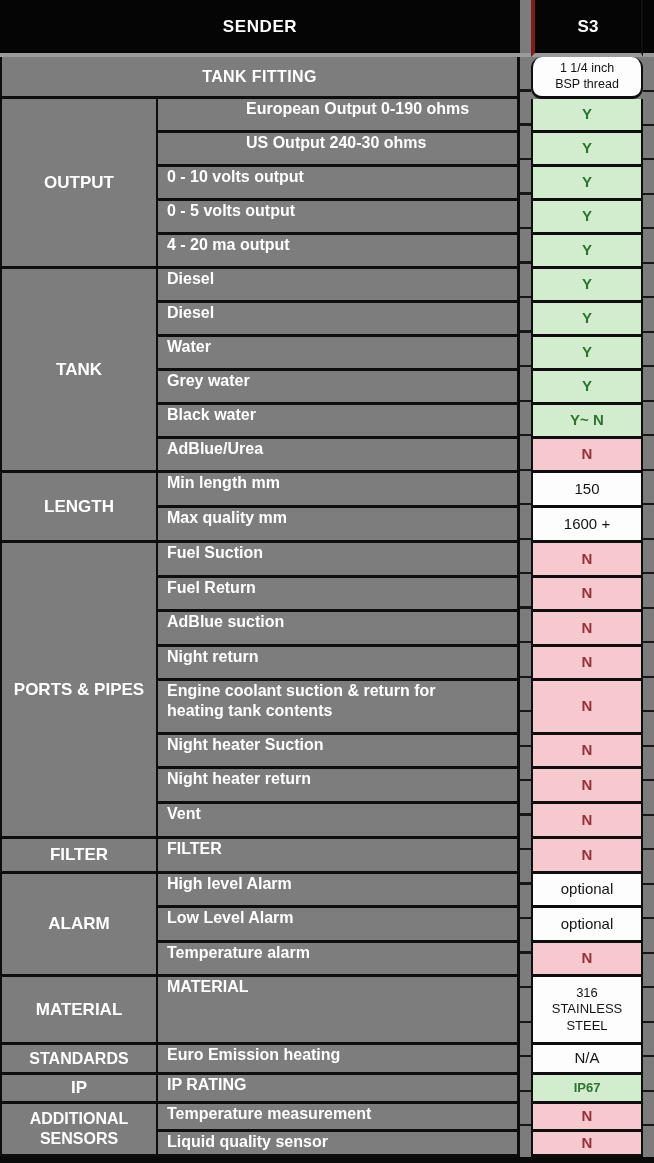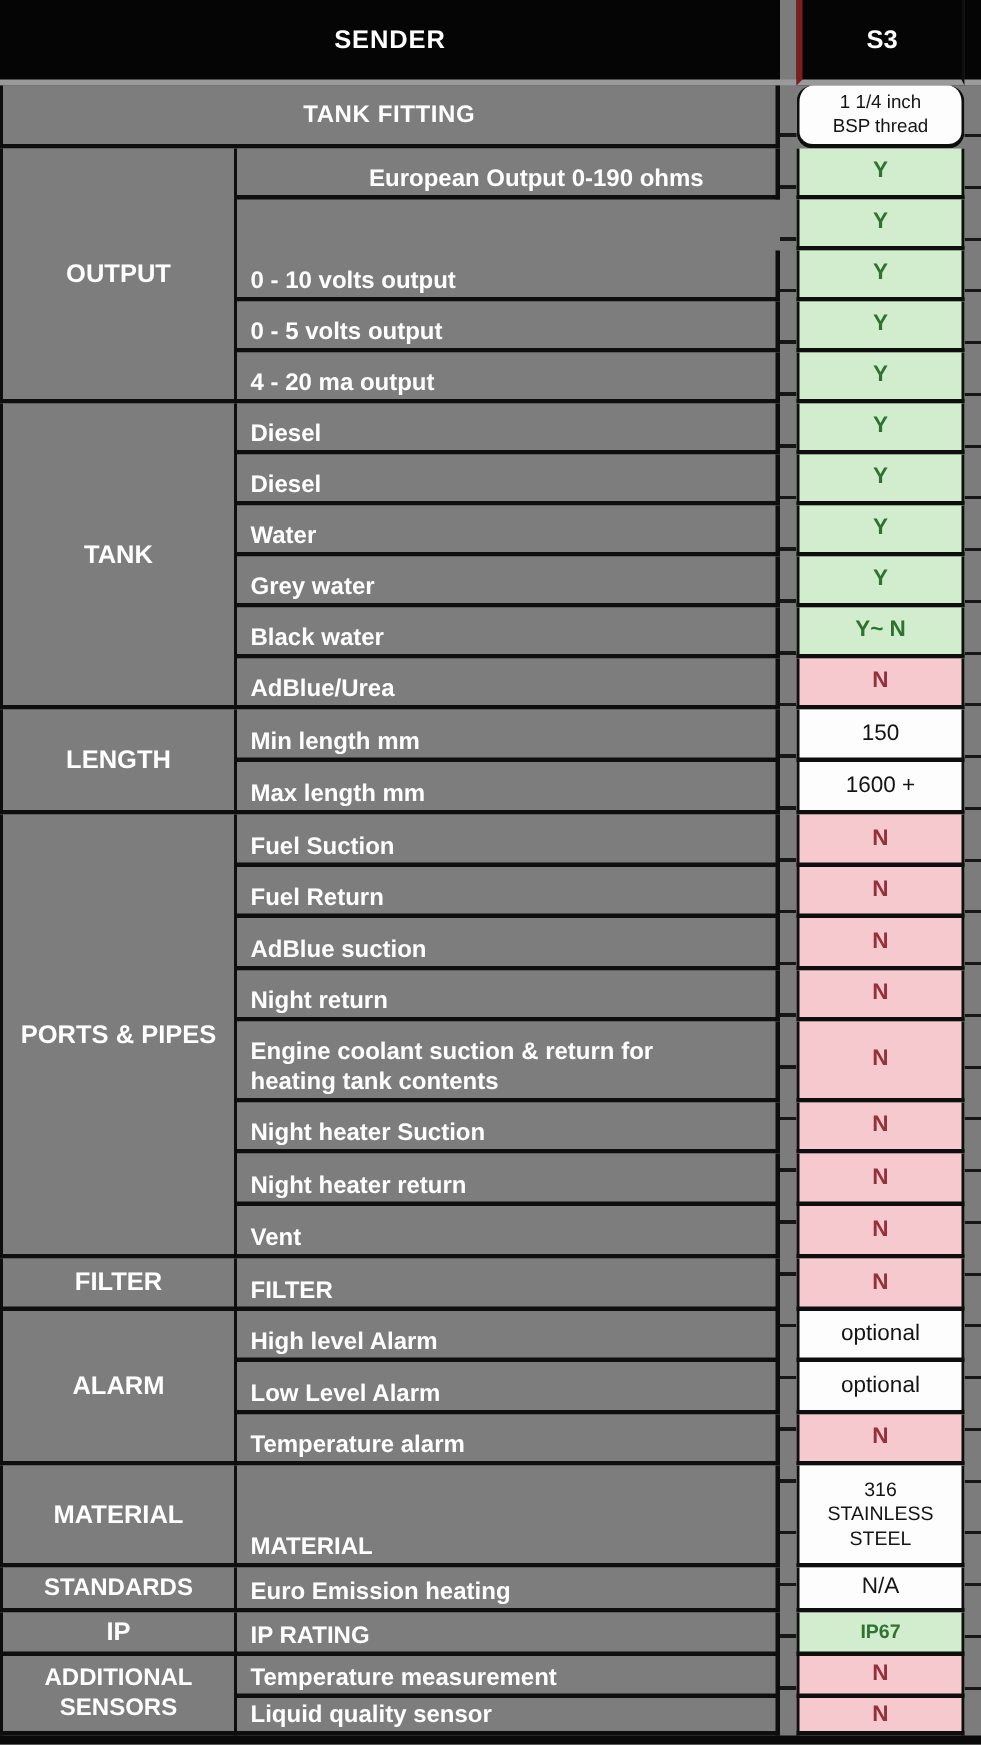--- a/index.html
+++ b/index.html
@@ -31,21 +31,21 @@
     border:0 solid #0e0e0e;border-left-width:2px;border-right-width:3px;border-bottom-width:3px;
   }
   .cat{
     grid-column:1;background:#7d7d7d;color:#fff;font-weight:700;font-size:17px;
     display:flex;align-items:center;justify-content:center;text-align:center;line-height:1.25;
     padding:0 2px;border:0 solid #0e0e0e;border-left-width:2px;border-right-width:2px;border-bottom-width:3px;
   }
   .cat.sm{font-size:16px;}
   .item{
     grid-column:2;background:#7d7d7d;color:#fff;font-weight:700;font-size:16px;
-    display:flex;align-items:flex-end;padding-left:9px;line-height:1.25;
+    display:flex;align-items:flex-start;padding-left:9px;line-height:1.25;
     border:0 solid #0e0e0e;border-right-width:3px;border-bottom-width:3px;
   }
   .item span, .val span, .cat span, .merged span{white-space:pre-line;}
   .item.indent{padding-left:88px;}
   .val{
     grid-column:4;display:flex;align-items:center;justify-content:center;text-align:center;
     font-size:15px;font-weight:600;line-height:1.25;
     border:0 solid #0e0e0e;border-left-width:2px;border-right-width:2px;border-bottom-width:3px;
   }
   .st-good{background:#d2ecce;color:#2e7430;}
@@ -91,20 +91,23 @@
 
     <div class="cell cat" style="grid-row:3/span 5">
         <span>OUTPUT</span>
       </div>
     <div class="cell item indent" style="grid-row:3">
         <span>European Output 0-190 ohms</span>
       </div>
     <div class="cell val st-good" style="grid-row:3">
         <span>Y</span>
       </div>
+    <div class="cell item indent" style="grid-row:4">
+        <span>US Output 240-30 ohms</span>
+      </div>
     <div class="cell val st-good" style="grid-row:4">
         <span>Y</span>
       </div>
     <div class="cell item" style="grid-row:5">
         <span>0 - 10 volts output</span>
       </div>
     <div class="cell val st-good" style="grid-row:5">
         <span>Y</span>
       </div>
     <div class="cell item" style="grid-row:6">
@@ -163,21 +166,21 @@
     <div class="cell cat" style="grid-row:14/span 2">
         <span>LENGTH</span>
       </div>
     <div class="cell item" style="grid-row:14">
         <span>Min length mm</span>
       </div>
     <div class="cell val st-plain" style="grid-row:14">
         <span>150</span>
       </div>
     <div class="cell item" style="grid-row:15">
-        <span>Max length mm</span>
+        <span>Max quality mm</span>
       </div>
     <div class="cell val st-plain" style="grid-row:15">
         <span>1600 +</span>
       </div>
 
     <div class="cell cat" style="grid-row:16/span 8">
         <span>PORTS &amp; PIPES</span>
       </div>
     <div class="cell item" style="grid-row:16">
         <span>Fuel Suction</span>

